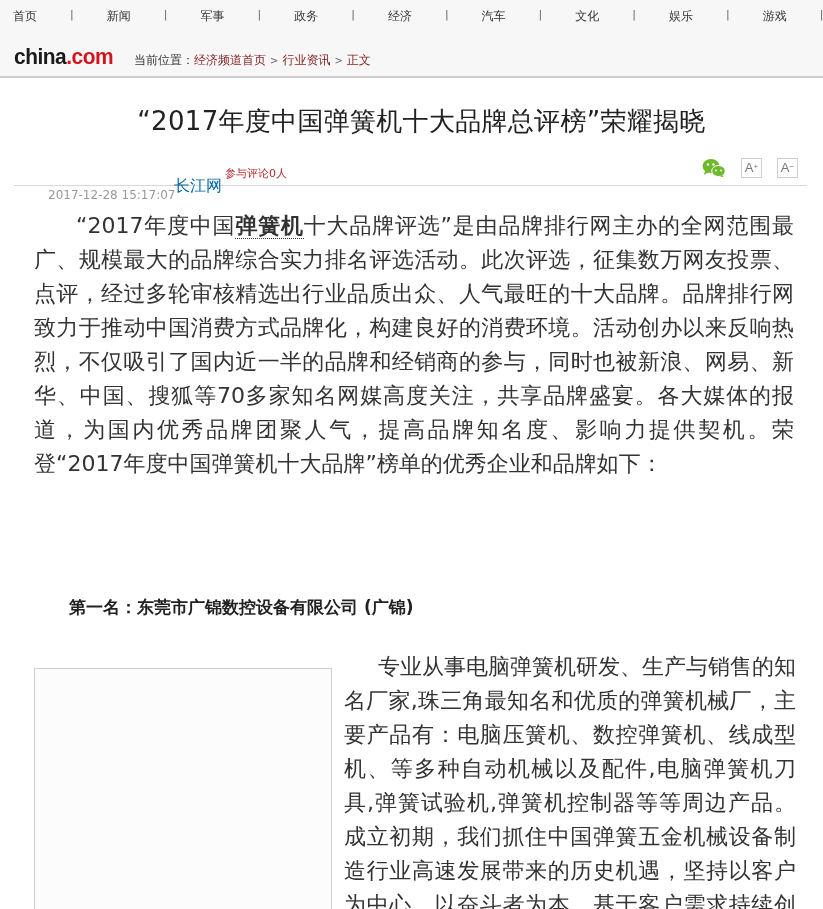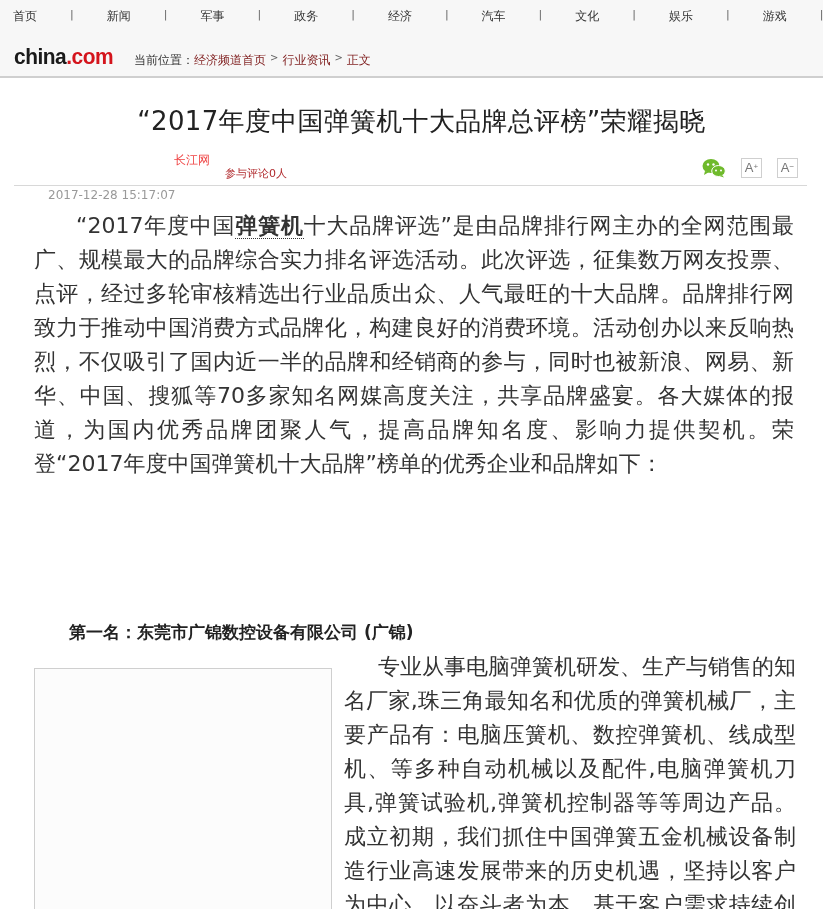--- a/index.html
+++ b/index.html
@@ -10,45 +10,45 @@
   .header-band { position: absolute; left: 0; top: 0; width: 823px; height: 78px; background: #f7f7f7; border-bottom: 2px solid #cfcfcf; }
 
   .topnav { position: absolute; left: 13px; top: 8px; height: 16px; display: flex; align-items: flex-start; font-size: 12px; color: #333; white-space: nowrap; gap: 28px; }
   .topnav .nav-link { color: #333; text-decoration: none; }
   .topnav .sep { color: #666; margin: 0 5px; font-size: 11px; }
 
   .logo { position: absolute; left: 14px; top: 44px; font-family: "Liberation Sans", sans-serif; font-weight: bold; font-size: 22px; letter-spacing: -0.5px; line-height: 26px; transform: scaleX(0.95); transform-origin: left center; }
   .logo .logo-china { color: #1a1a1a; }
   .logo .logo-com { color: #d4141c; }
 
-  .breadcrumb { position: absolute; left: 134px; top: 52px; font-size: 12px; color: #333; display: flex; white-space: nowrap; }
+  .breadcrumb { position: absolute; left: 134px; top: 52px; font-size: 12px; color: #333; display: flex; align-items: center; white-space: nowrap; }
   .breadcrumb .bc-link { color: #7f1d1d; }
   .breadcrumb .bc-arrow { color: #666; margin: 0 4px; font-size: 10px; }
 
   
   .article-title { position: absolute; left: 0; top: 104px; width: 843px; text-align: center; font-size: 26px; color: #222; font-weight: normal; letter-spacing: 0.3px; }
 
   
   .meta-row { position: absolute; left: 14px; top: 150px; width: 793px; height: 36px; border-bottom: 1px solid #d8d8d8; }
   .meta-date { position: absolute; left: 34px; top: 10px; font-size: 12px; color: #999; margin-top: 28px; }
-  .meta-source { position: absolute; left: 160px; top: 2px; font-size: 12px; color: #ef4444; }
+  .meta-source { position: absolute; left: 160px; top: 26px; font-size: 16px; color: #0369a1; }
   .meta-comments { position: absolute; left: 211px; top: 16px; font-size: 11px; color: #b0282b; }
 
   .wechat-icon { position: absolute; left: 688px; top: 8px; width: 24px; height: 20px; }
   .font-btn { position: absolute; top: 8px; width: 21px; height: 20px; border: 1px solid #cfcfcf; background: #fff; color: #777; font-size: 13px; line-height: 18px; text-align: center; font-family: "Liberation Sans", sans-serif; cursor: pointer; }
   .font-btn sup { font-size: 8px; vertical-align: top; position: relative; top: -1px; }
   .font-inc { left: 727px; }
   .font-dec { left: 763px; }
 
   
   .para { position: absolute; font-size: 22px; line-height: 34px; color: #333; text-align: justify; }
   .para-intro { left: 34px; top: 209px; width: 760px; text-indent: 42px; }
   .para-intro .kw { font-weight: bold; border-bottom: 1px dotted #333; }
 
-  .rank-heading { position: absolute; left: 69px; top: 621px; font-size: 17px; font-weight: bold; color: #222; }
+  .rank-heading { position: absolute; left: 69px; top: 596px; font-size: 17px; font-weight: bold; color: #222; }
 
   .img-box { position: absolute; left: 34px; top: 668px; width: 298px; height: 260px; border: 1px solid #cfcfcf; background: #fcfcfc; }
 
   .para-company { left: 344px; top: 650px; width: 452px; text-indent: 34px; }
 </style>
 </head>
 <body>
 
 <div class="header-band"></div>
 

